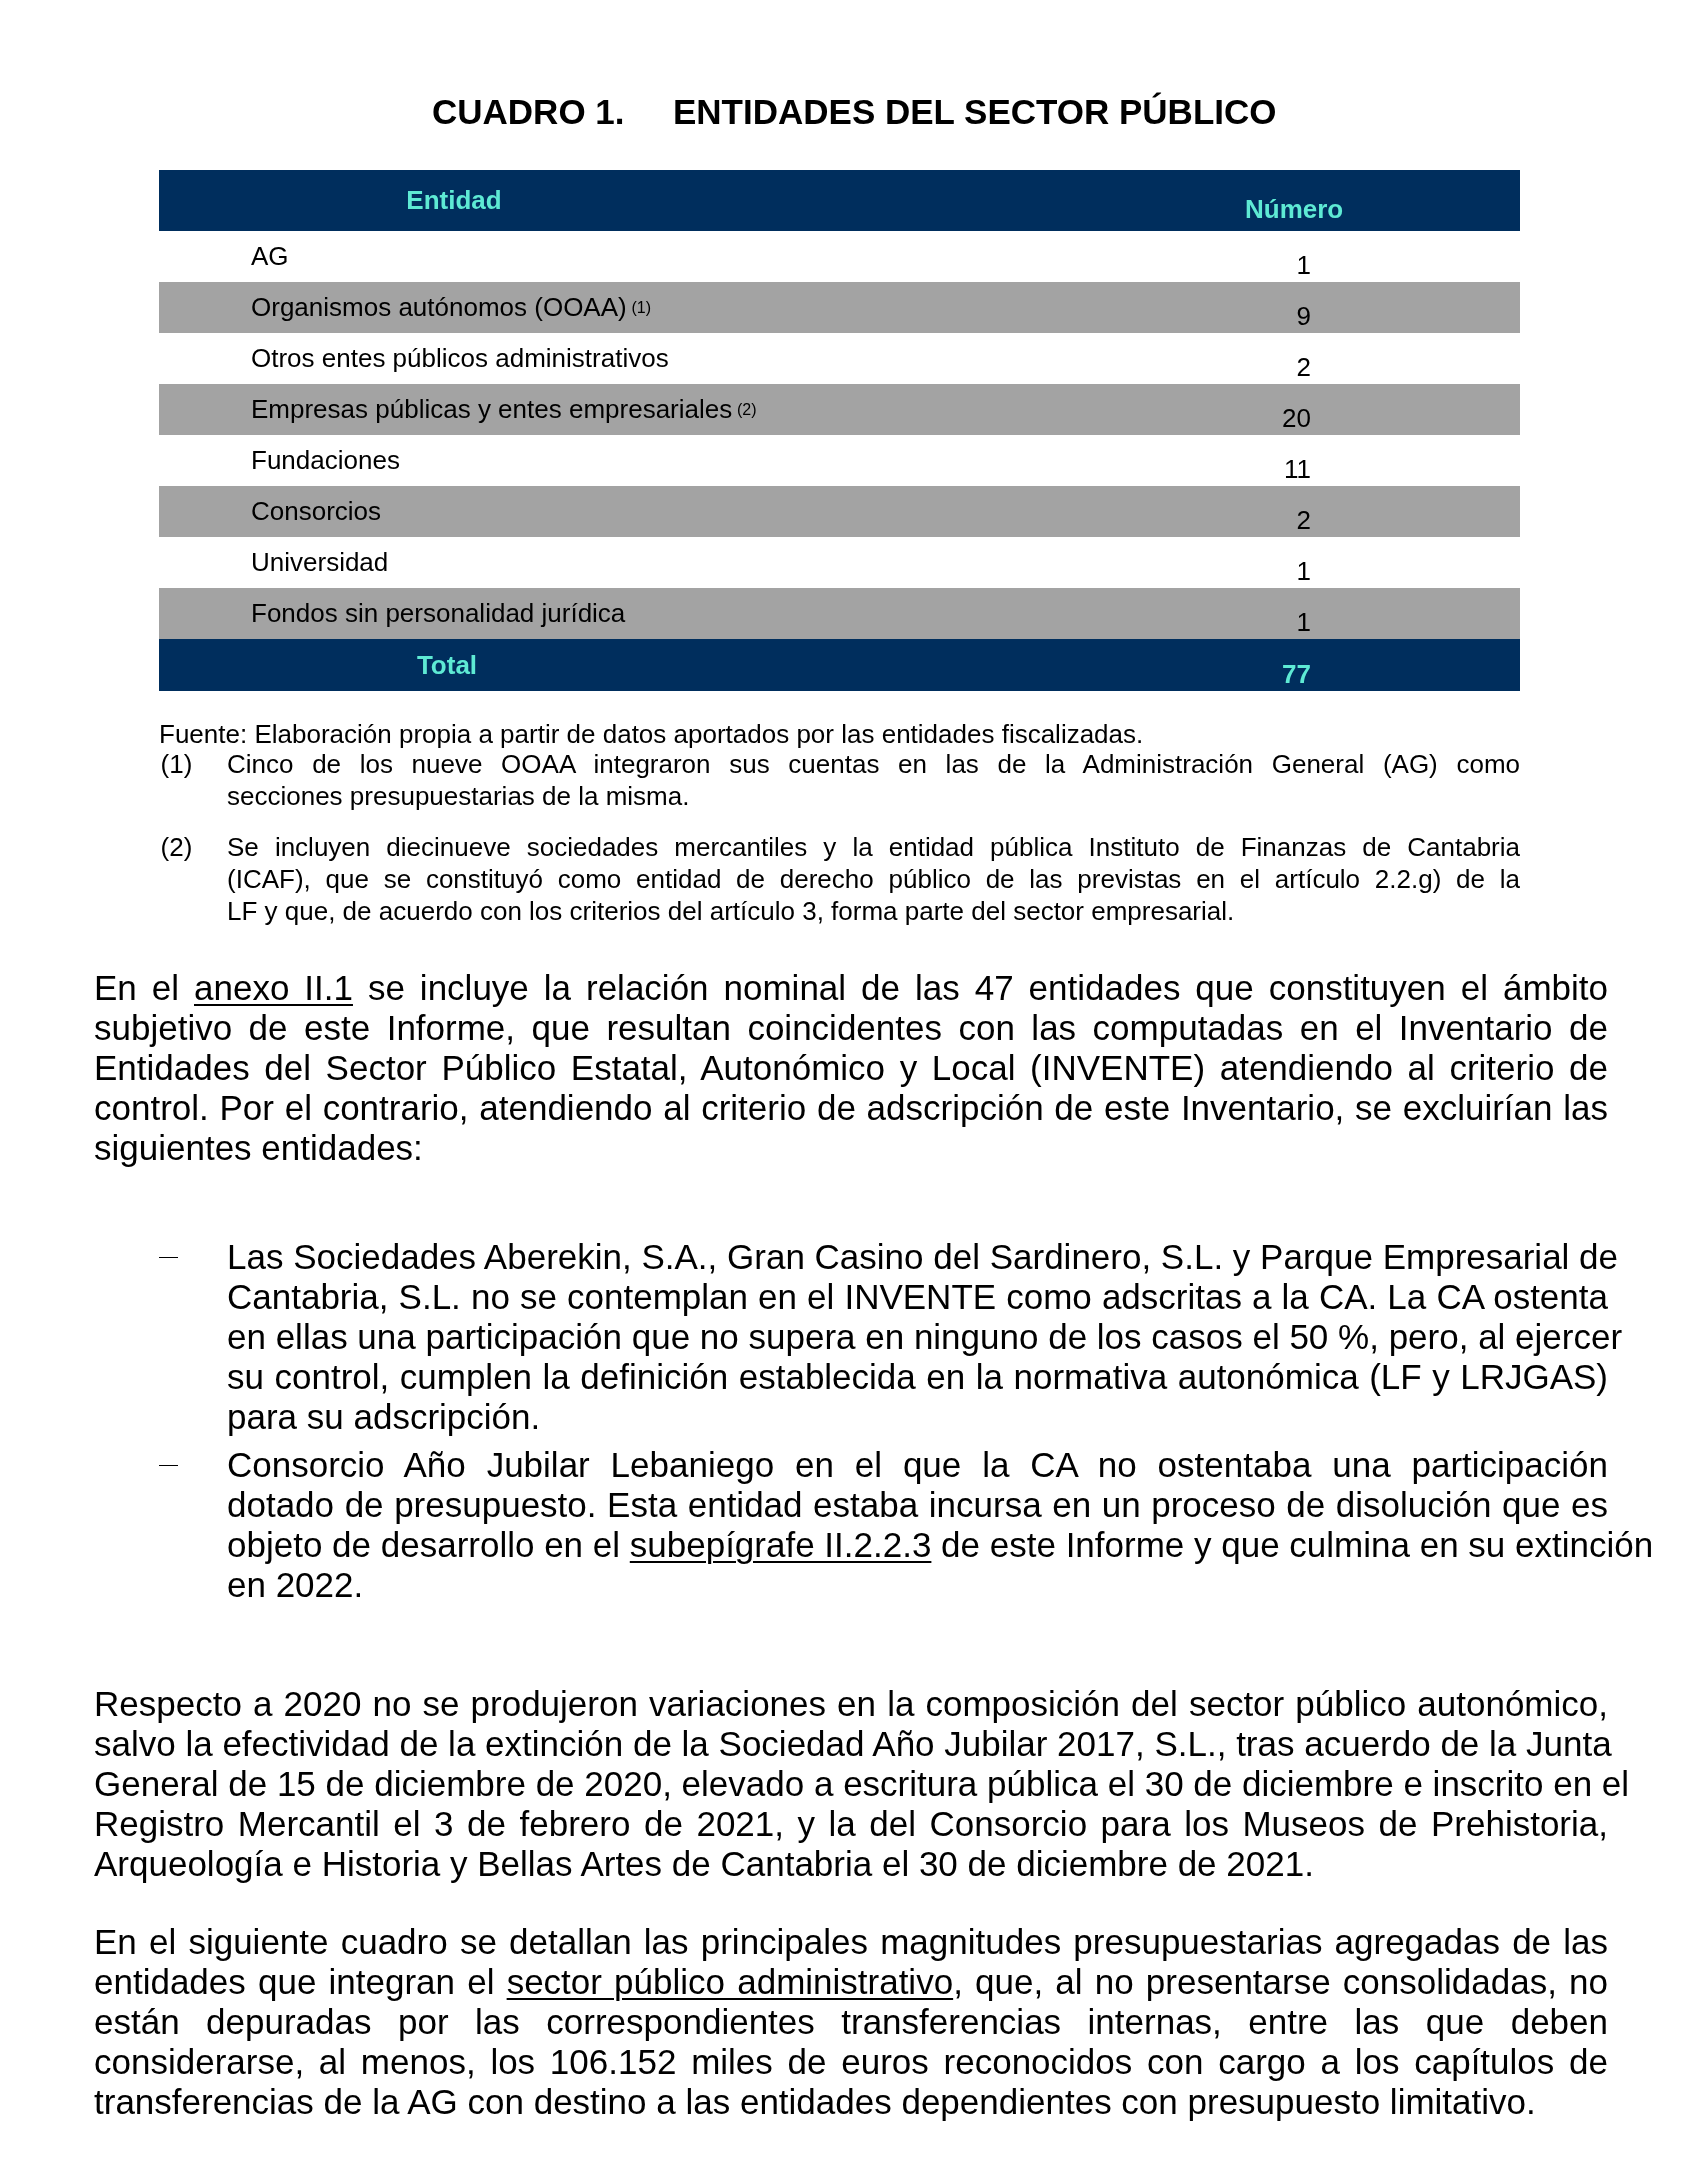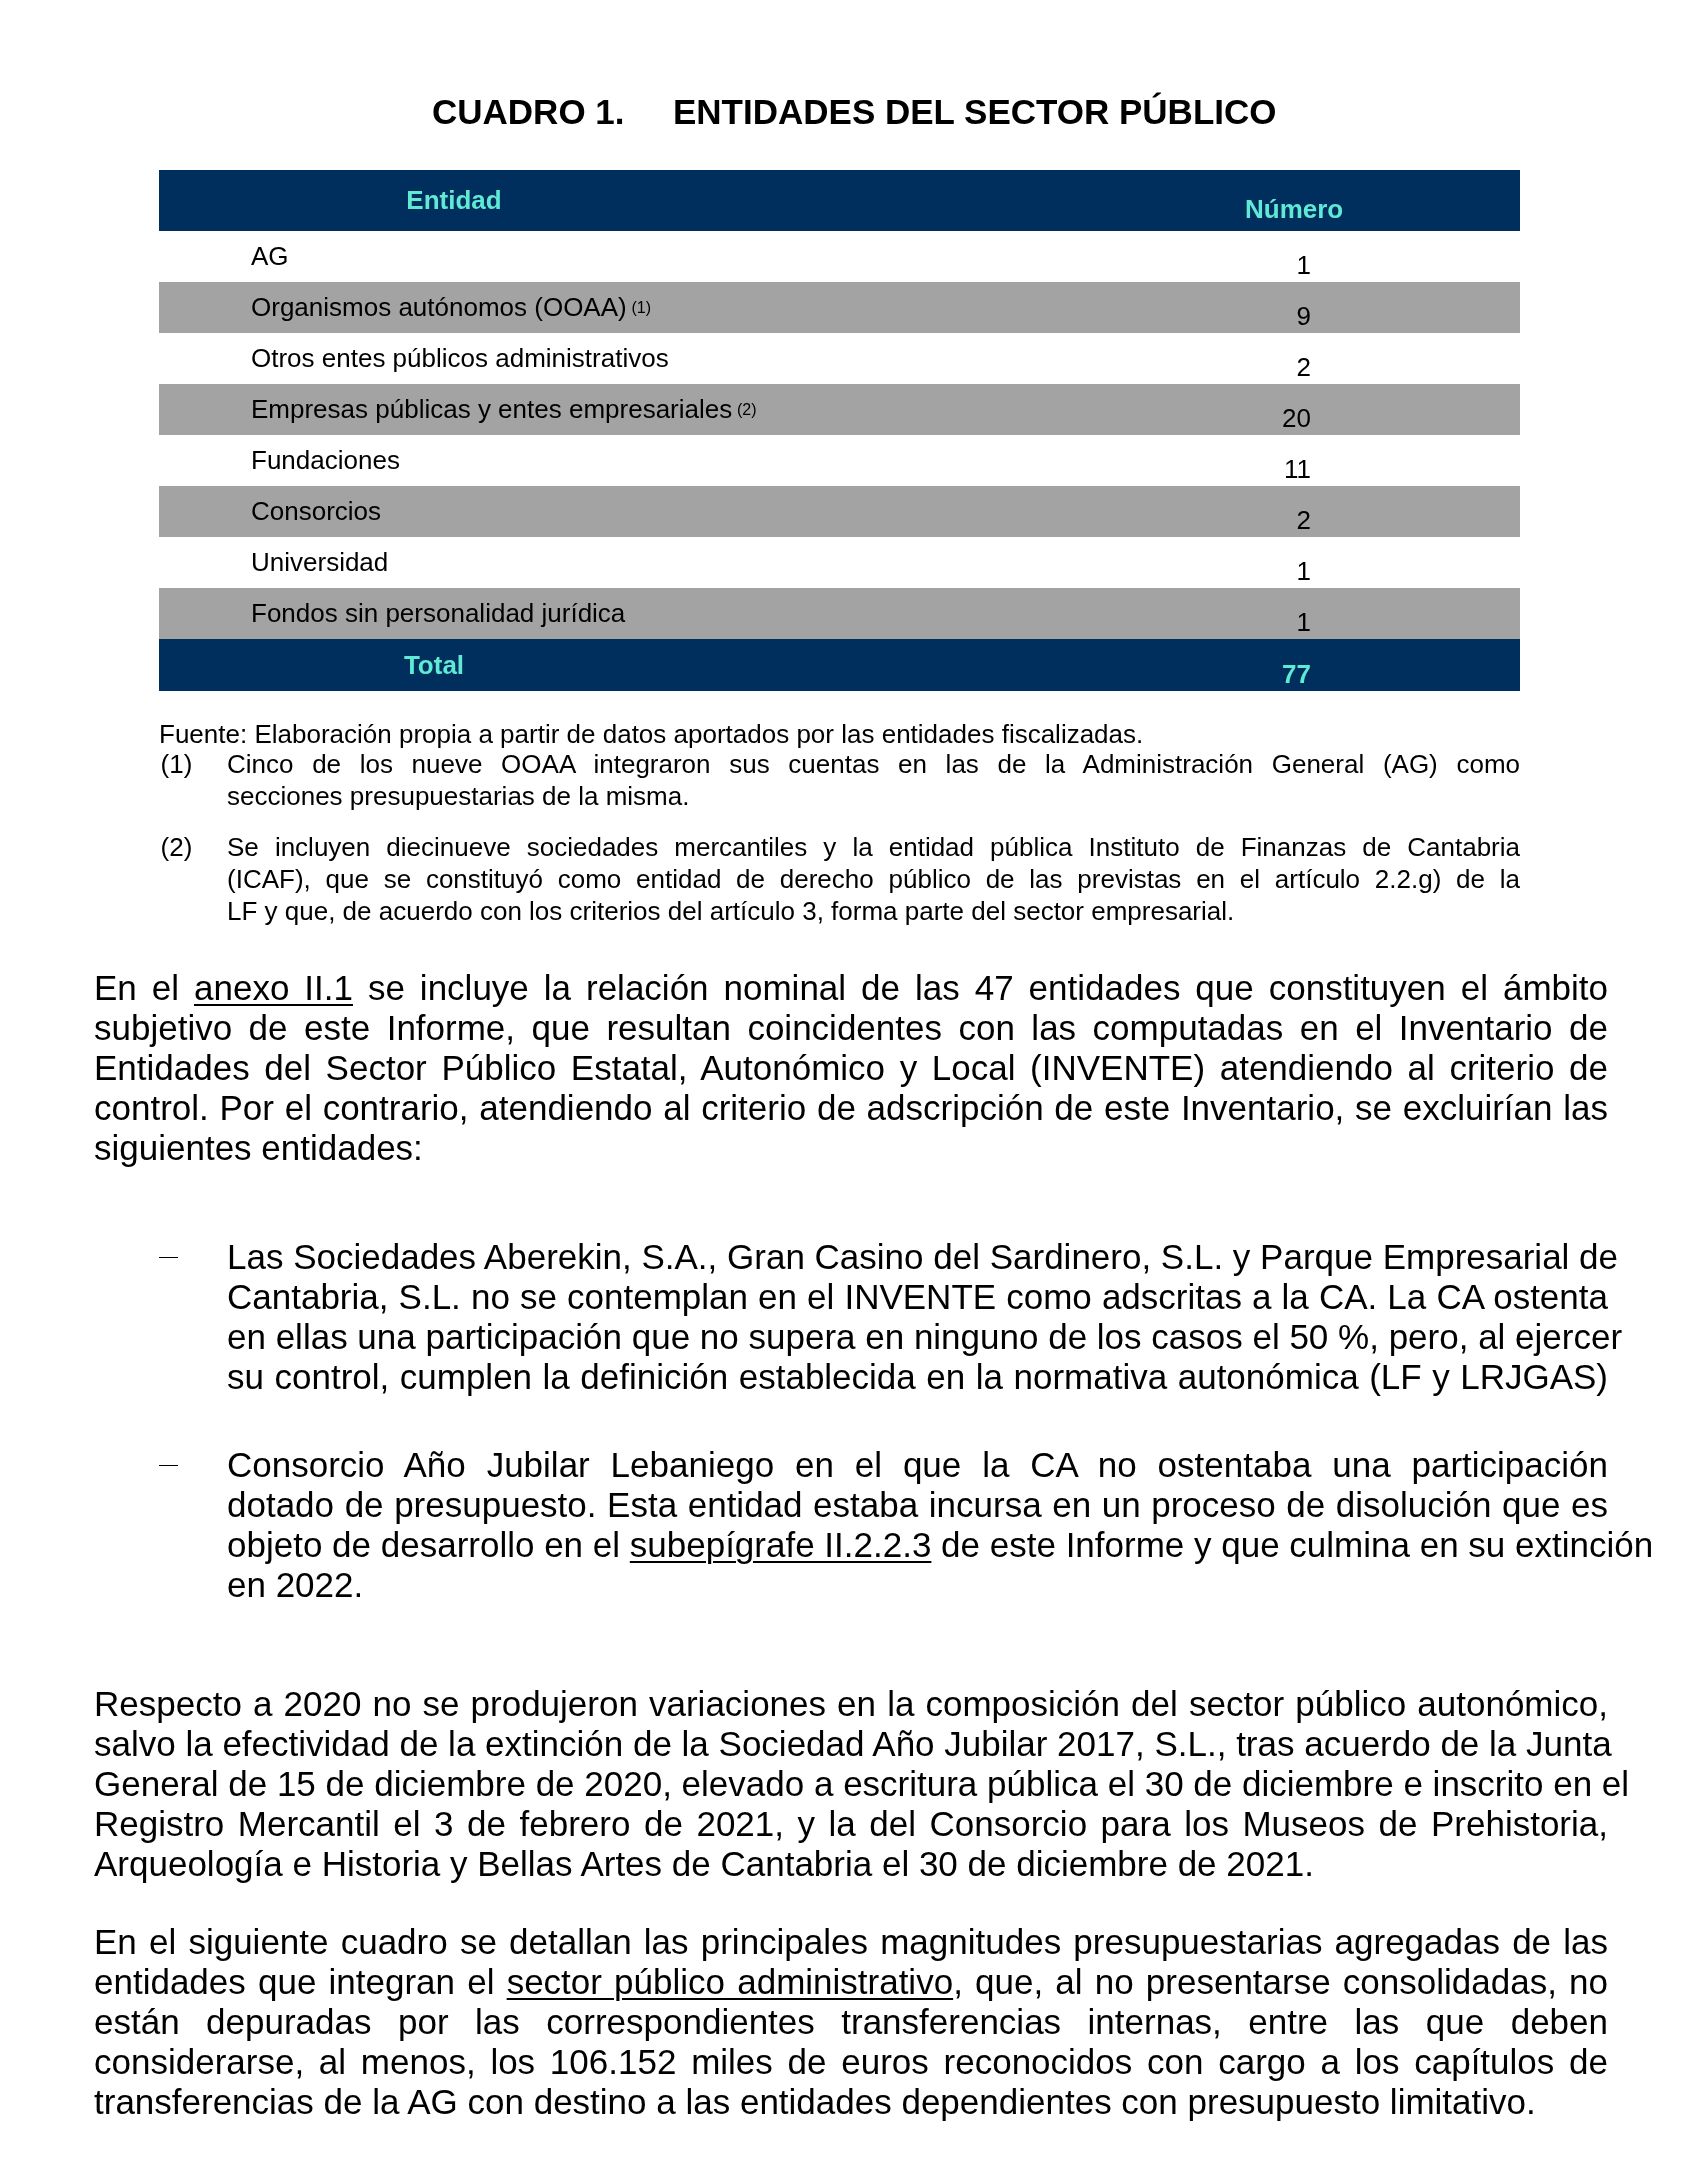--- a/index.html
+++ b/index.html
@@ -16,21 +16,21 @@
   .trow { position: relative; height: 51px; font-size: 26px; }
   .trow.band { background: #a3a3a3; }
   .trow.head, .trow.total { background: #002e5d; color: #5eead4; font-weight: bold; }
   .trow.head { height: 61px; }
   .trow.total { height: 52px; }
   .cell-label { position: absolute; left: 92px; top: 0; height: 100%; display: flex; align-items: center; white-space: nowrap; }
   .cell-num { position: absolute; right: 209px; top: 0; height: 100%; display: flex; align-items: center; justify-content: flex-end; white-space: nowrap; margin-top: 9px; }
   .head .cell-label, .total .cell-label { left: 0; width: 590px; justify-content: center; }
   .head .cell-num { right: 0; width: 1361px; left: auto; }
   .head .cell-num span { position: absolute; left: 1086px; }
-  .total .cell-label { width: 550px; }
+  .total .cell-label { width: 550px; padding-left: 13px; }
   sup { font-size: 16px; line-height: 0; vertical-align: 11.2px; margin-left: 4.8px; }
 
   .source { left: 159px; top: 718px; font-size: 26px; line-height: 32px; white-space: nowrap; }
 
   .fn { left: 159px; width: 1361px; font-size: 26px; line-height: 32px; }
   .fn .fn-label { position: absolute; left: 1.6px; top: 0; }
   .fn .fn-text { position: absolute; left: 68px; right: 0; top: 0; text-align: justify; text-align-last: left; }
   .fn .fn-text .ln { display: block; text-align: justify; text-align-last: justify; }
   .fn .fn-text .ln.last { text-align-last: left; }
 
@@ -145,20 +145,21 @@
   <span class="ln last">siguientes entidades:</span>
 </div>
 
 <div class="abs bullet" style="top:1205px; height:201px;margin-top:32px;">
   <span class="dash"><i></i></span>
   <div class="btext">
     <span class="ln">Las Sociedades Aberekin, S.A., Gran Casino del Sardinero, S.L. y Parque Empresarial de</span>
     <span class="ln">Cantabria, S.L. no se contemplan en el INVENTE como adscritas a la CA. La CA ostenta</span>
     <span class="ln">en ellas una participación que no supera en ninguno de los casos el 50 %, pero, al ejercer</span>
     <span class="ln">su control, cumplen la definición establecida en la normativa autonómica (LF y LRJGAS)</span>
+    <span class="ln last">para su adscripción.</span>
   </div>
 </div>
 
 <div class="abs bullet" style="top:1445px; height:201px;">
   <span class="dash"><i></i></span>
   <div class="btext">
     <span class="ln">Consorcio Año Jubilar Lebaniego en el que la CA no ostentaba una participación</span>
     <span class="ln">dotado de presupuesto. Esta entidad estaba incursa en un proceso de disolución que es</span>
     <span class="ln"><span>objeto de desarrollo en el </span><span class="u">subepígrafe II.2.2.3</span><span> de este Informe y que culmina en su extinción</span></span>
     <span class="ln last">en 2022.</span>

